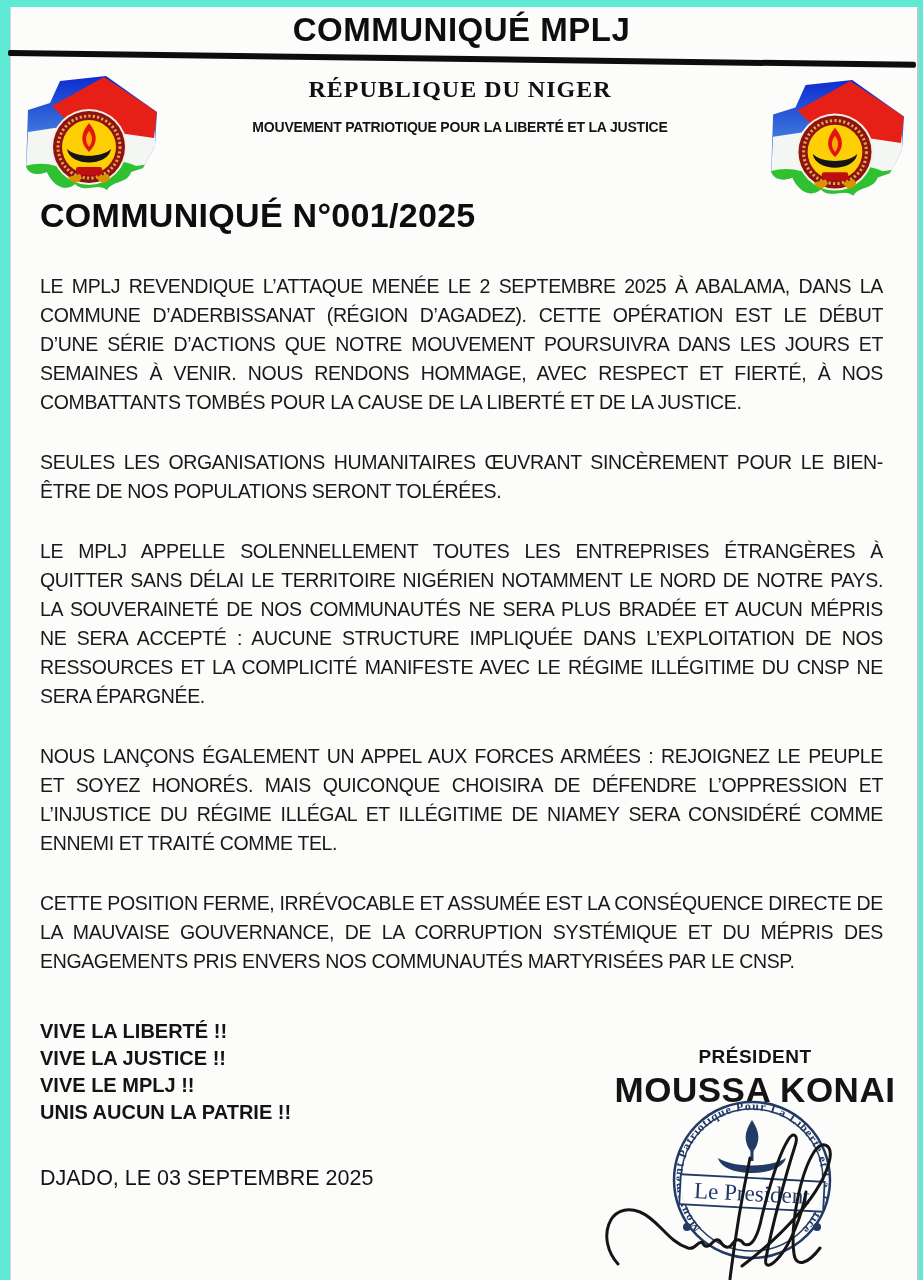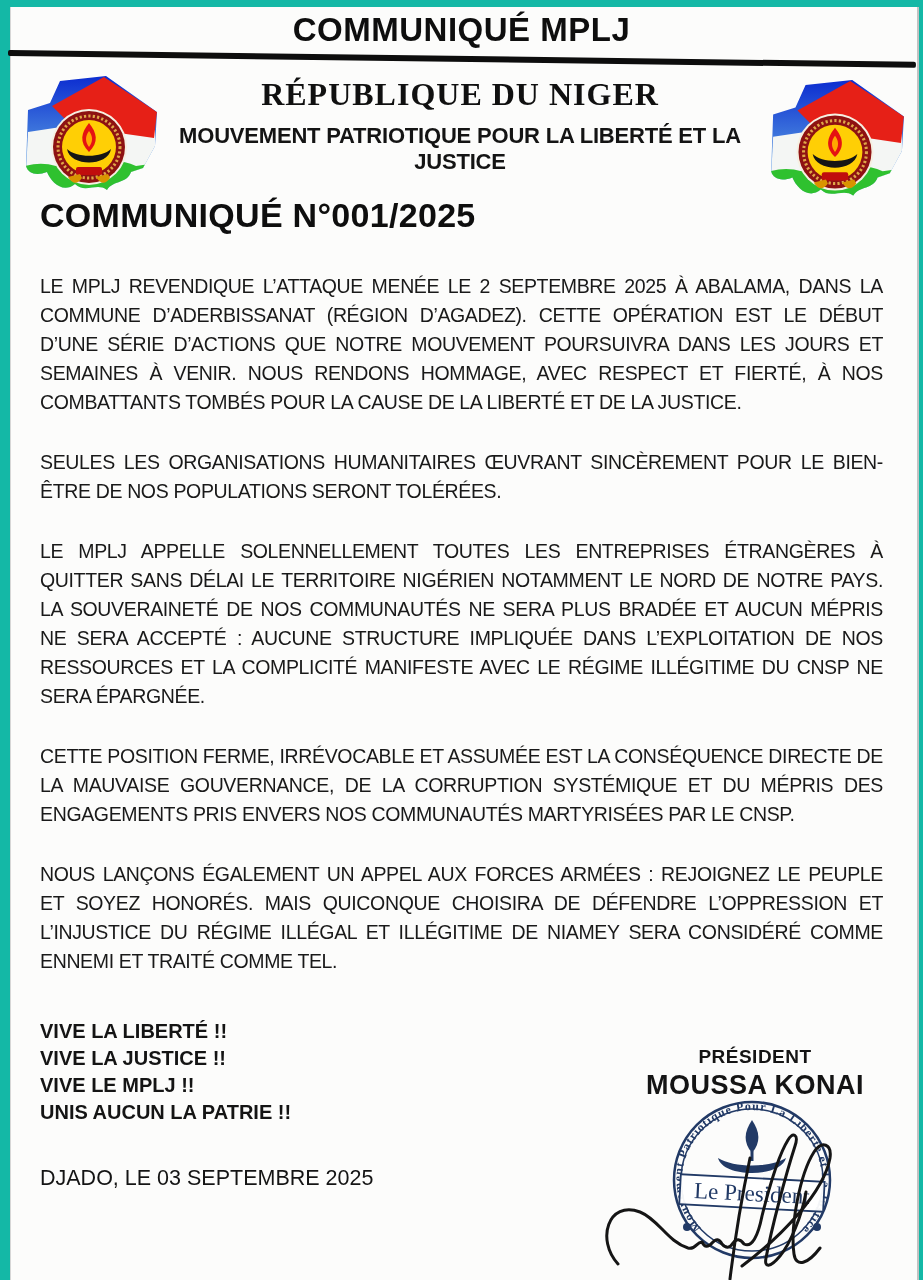--- a/index.html
+++ b/index.html
@@ -1,52 +1,52 @@
 <!DOCTYPE html>
 <html><head>
 <meta charset="utf-8">
 <style>
   html,body{margin:0;padding:0;background:#9a9a9a;}
   .photo{
     position:relative;width:923px;height:1280px;overflow:hidden;
-    background:#14b8a6;font-family:"Liberation Sans",sans-serif;color:#1a1a1a;
+    background:#5eead4;font-family:"Liberation Sans",sans-serif;color:#1a1a1a;
   }
   .page{
     position:absolute;left:10px;top:7px;right:4px;bottom:0;
     background:#fcfcfb;border-right:2px solid #c2c2c2;border-left:1px solid #d6d6d6;
   }
   .banner-title{
     position:absolute;top:11px;left:0;width:100%;text-align:center;
     font-size:33px;font-weight:800;letter-spacing:.5px;color:#0e0e0e;
   }
   .divider{
     position:absolute;top:50px;left:8px;width:908px;height:6px;background:#0d0d0d;
     transform:rotate(0.75deg);transform-origin:left center;border-radius:2px;
   }
   .logo{position:absolute;width:150px;height:140px;}
   .logo-left{left:14px;top:74px;}
   .logo-right{left:758px;top:78px;width:154px;height:142px;}
   .header-block{position:absolute;top:76px;left:170px;width:580px;text-align:center;}
-  .republic{font-family:"Liberation Serif",serif;font-size:32px;font-weight:700;letter-spacing:1px;color:#101010;}
-  .movement{margin-top:10px;font-size:22px;font-weight:700;letter-spacing:-0.2px;color:#141414;}
+  .republic{font-family:"Liberation Serif",serif;font-size:24px;font-weight:700;letter-spacing:1px;color:#101010;}
+  .movement{margin-top:16px;font-size:14px;font-weight:700;letter-spacing:-0.2px;color:#141414;}
   .motto{margin-top:8px;font-size:16px;letter-spacing:.5px;color:#3b3b3b;}
   .communique-no{
     position:absolute;top:196px;left:0;width:890px;text-align:left;
     font-size:34px;font-weight:800;letter-spacing:.3px;color:#0e0e0e;padding-left:40px;
   }
   .body-text{position:absolute;top:272px;left:40px;right:40px;}
   .body-text p{
     margin:0 0 31px 0;font-size:19.5px;line-height:29px;letter-spacing:-0.35px;
     text-align:justify;color:#191919;font-weight:500;
   }
   .slogans{position:absolute;left:40px;top:1018px;font-size:20px;font-weight:700;line-height:27px;color:#141414;}
   .dateline{position:absolute;left:40px;top:1166px;font-size:21.5px;font-weight:400;color:#141414;}
   .president-block{position:absolute;left:600px;top:1038px;width:310px;text-align:center;color:#141414;}
   .president-title{font-size:19px;font-weight:700;letter-spacing:.5px;margin-top:8px;}
-  .president-name{font-size:27px;font-weight:700;letter-spacing:.5px;margin-top:2px;}
+  .president-name{font-size:35px;font-weight:700;letter-spacing:.5px;margin-top:2px;}
   .stamp-svg{position:absolute;left:592px;top:1096px;width:320px;height:185px;overflow:visible;}
   .hidden-defs{position:absolute;width:0;height:0;}
 </style>
 </head>
 <body>
 
 <div class="photo">
   <div class="page"></div>
 
   <svg class="hidden-defs" aria-hidden="true">
@@ -94,22 +94,22 @@
     <div class="republic">RÉPUBLIQUE DU NIGER</div>
     <div class="movement">MOUVEMENT PATRIOTIQUE POUR LA LIBERTÉ ET LA JUSTICE</div>
   </div>
 
   <div class="communique-no">COMMUNIQUÉ N°001/2025</div>
 
   <div class="body-text">
     <p>LE MPLJ REVENDIQUE L’ATTAQUE MENÉE LE 2 SEPTEMBRE 2025 À ABALAMA, DANS LA COMMUNE D’ADERBISSANAT (RÉGION D’AGADEZ). CETTE OPÉRATION EST LE DÉBUT D’UNE SÉRIE D’ACTIONS QUE NOTRE MOUVEMENT POURSUIVRA DANS LES JOURS ET SEMAINES À VENIR. NOUS RENDONS HOMMAGE, AVEC RESPECT ET FIERTÉ, À NOS COMBATTANTS TOMBÉS POUR LA CAUSE DE LA LIBERTÉ ET DE LA JUSTICE.</p>
     <p>SEULES LES ORGANISATIONS HUMANITAIRES ŒUVRANT SINCÈREMENT POUR LE BIEN-ÊTRE DE NOS POPULATIONS SERONT TOLÉRÉES.</p>
     <p>LE MPLJ APPELLE SOLENNELLEMENT TOUTES LES ENTREPRISES ÉTRANGÈRES À QUITTER SANS DÉLAI LE TERRITOIRE NIGÉRIEN NOTAMMENT LE NORD DE NOTRE PAYS. LA SOUVERAINETÉ DE NOS COMMUNAUTÉS NE SERA PLUS BRADÉE ET AUCUN MÉPRIS NE SERA ACCEPTÉ : AUCUNE STRUCTURE IMPLIQUÉE DANS L’EXPLOITATION DE NOS RESSOURCES ET LA COMPLICITÉ MANIFESTE AVEC LE RÉGIME ILLÉGITIME DU CNSP NE SERA ÉPARGNÉE.</p>
+    <p>NOUS LANÇONS ÉGALEMENT UN APPEL AUX FORCES ARMÉES : REJOIGNEZ LE PEUPLE ET SOYEZ HONORÉS. MAIS QUICONQUE CHOISIRA DE DÉFENDRE L’OPPRESSION ET L’INJUSTICE DU RÉGIME ILLÉGAL ET ILLÉGITIME DE NIAMEY SERA CONSIDÉRÉ COMME ENNEMI ET TRAITÉ COMME TEL.</p>
     <p>CETTE POSITION FERME, IRRÉVOCABLE ET ASSUMÉE EST LA CONSÉQUENCE DIRECTE DE LA MAUVAISE GOUVERNANCE, DE LA CORRUPTION SYSTÉMIQUE ET DU MÉPRIS DES ENGAGEMENTS PRIS ENVERS NOS COMMUNAUTÉS MARTYRISÉES PAR LE CNSP.</p>
-    <p>NOUS LANÇONS ÉGALEMENT UN APPEL AUX FORCES ARMÉES : REJOIGNEZ LE PEUPLE ET SOYEZ HONORÉS. MAIS QUICONQUE CHOISIRA DE DÉFENDRE L’OPPRESSION ET L’INJUSTICE DU RÉGIME ILLÉGAL ET ILLÉGITIME DE NIAMEY SERA CONSIDÉRÉ COMME ENNEMI ET TRAITÉ COMME TEL.</p>
   </div>
 
   <div class="slogans">
     <div>VIVE LA LIBERTÉ !!</div>
     <div>VIVE LA JUSTICE !!</div>
     <div>VIVE LE MPLJ !!</div>
     <div>UNIS AUCUN LA PATRIE !!</div>
   </div>
 
   <div class="president-block">

